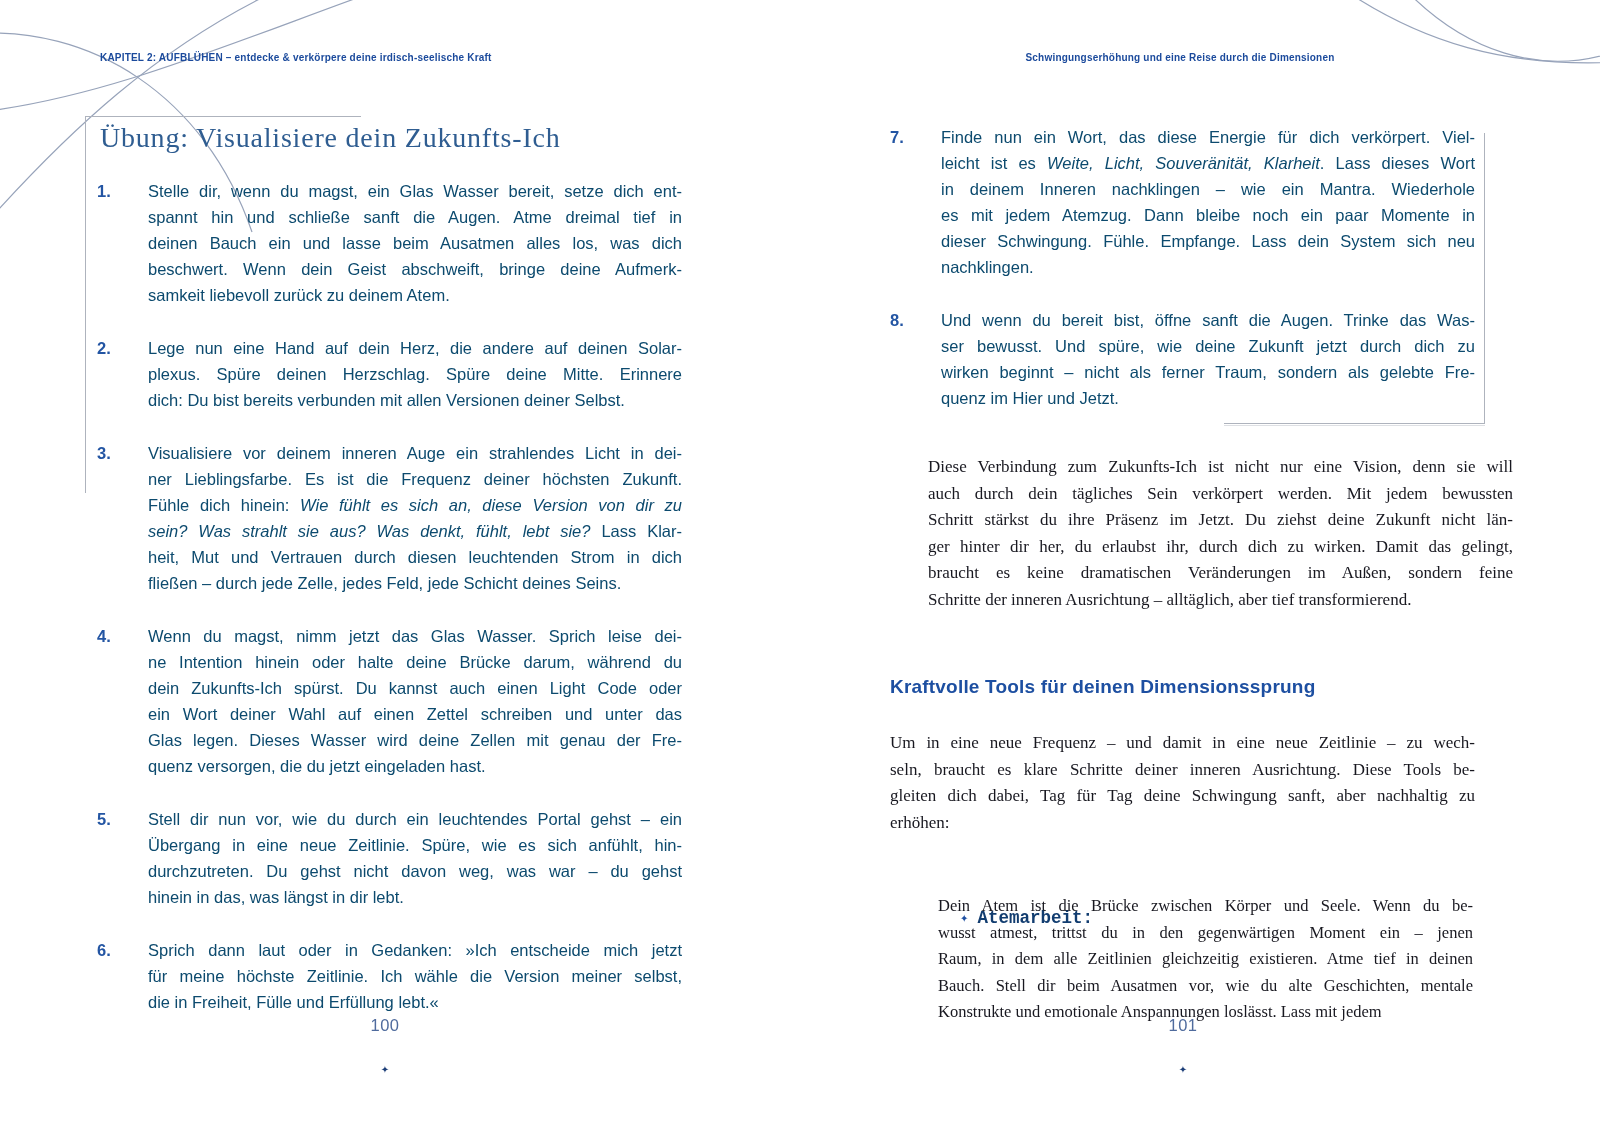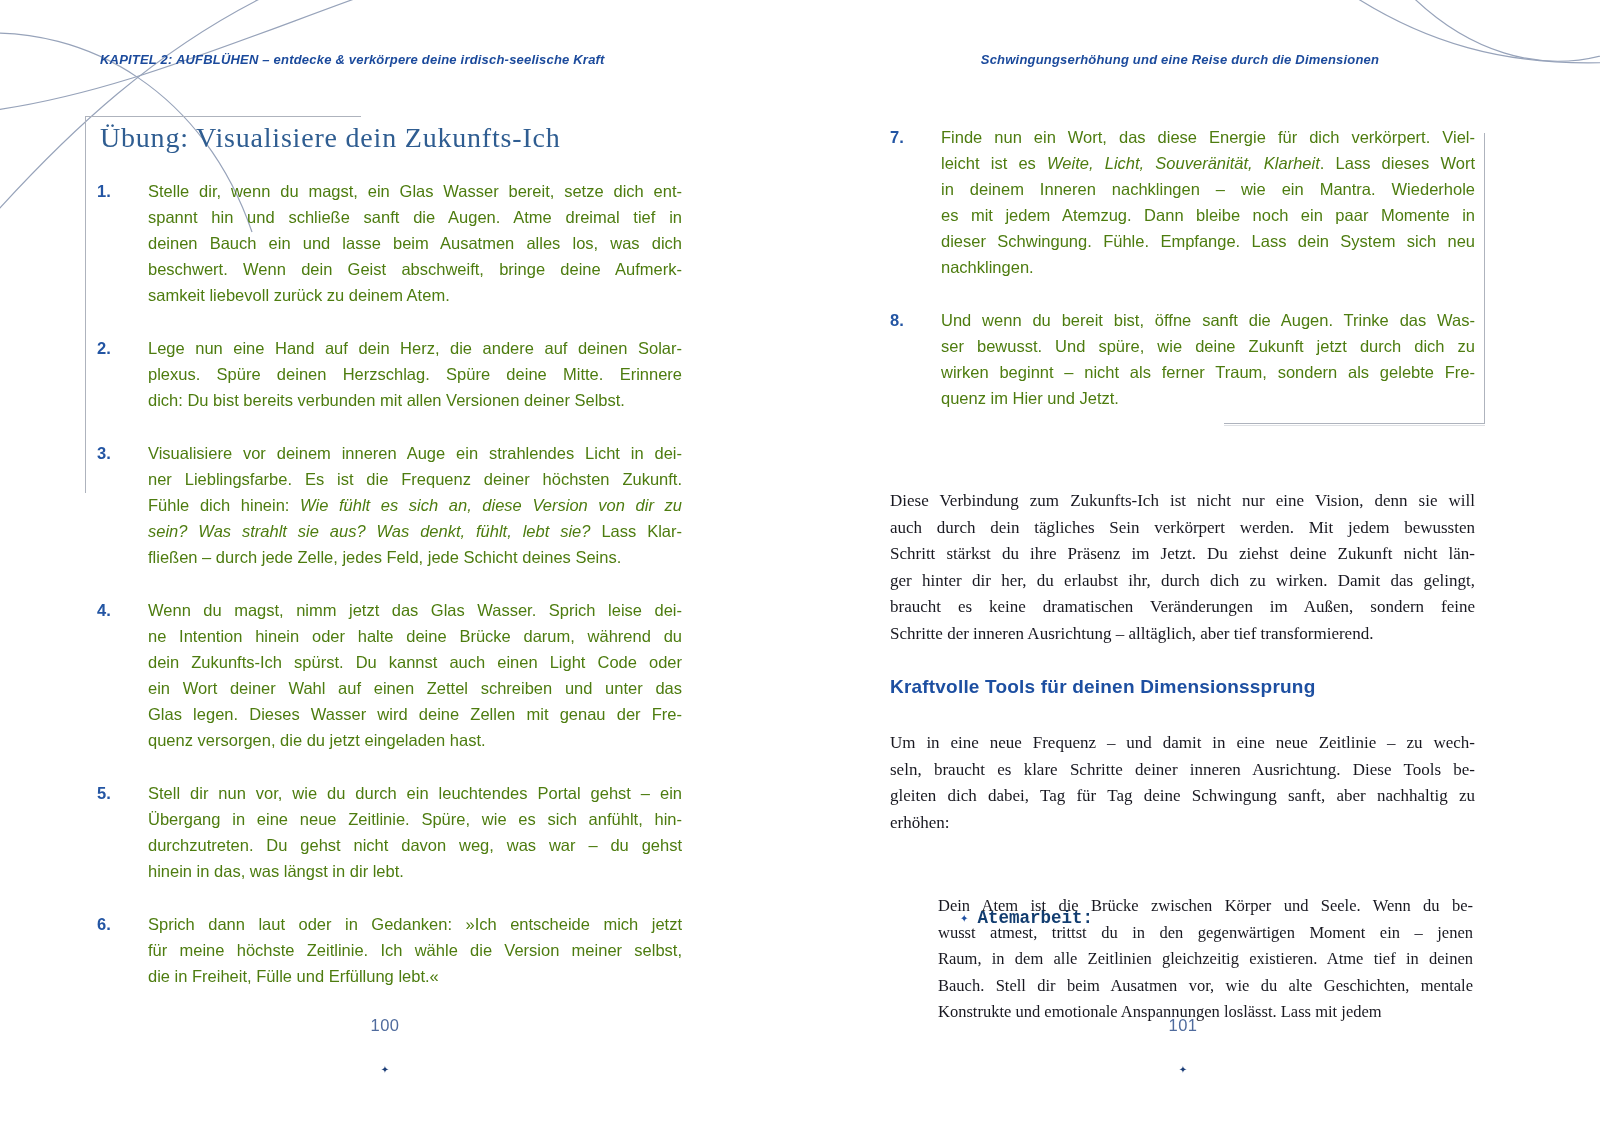--- a/index.html
+++ b/index.html
@@ -1,42 +1,42 @@
 <!DOCTYPE html>
 <html><head>
 <meta charset="utf-8">
 <style>
   html,body{margin:0;padding:0;background:#ffffff;}
   .sheet{position:relative;width:1600px;height:1135px;background:#ffffff;overflow:hidden;
          font-family:"Liberation Sans",sans-serif;color:#1c1c1e;}
   .deco{position:absolute;left:0;top:0;pointer-events:none;}
-  .running-head{position:absolute;top:52px;font-size:13px;font-weight:bold;
-                color:#1b4a9c;letter-spacing:0.2px;font-style:italic;}
+  .running-head{position:absolute;top:52px;font-size:10px;font-weight:bold;
+                color:#1b4a9c;letter-spacing:0.2px;}
   .rh-left{left:100px;}
   .rh-right{left:880px;width:600px;text-align:center;}
   .frame{position:absolute;background:#aeb3bd;}
   .box-top{left:85px;top:116px;width:276px;height:1px;}
   .box-left{left:85px;top:116px;width:1px;height:377px;}
   .box-right{left:1484px;top:133px;width:1px;height:291px;}
   .box-bottom{left:1224px;top:423px;width:261px;height:1px;box-shadow:0 2px 0 rgba(160,166,178,.35);}
   .exercise-title{position:absolute;left:100px;top:122px;font-family:"Liberation Serif",serif;
                   font-weight:500;font-size:28px;color:#2f5d91;letter-spacing:0.8px;}
   .steps{position:absolute;width:585px;}
   .steps-left{left:97px;top:178px;}
   .steps-right{left:890px;top:124px;}
   .step{display:flex;margin-bottom:27px;}
   .step:last-child{margin-bottom:0;}
   .step-num{flex:none;width:51px;font-weight:bold;color:#2355a3;font-size:16.5px;line-height:26px;}
-  .step-body{flex:1;font-size:16.5px;line-height:26px;color:#4d7c0f;}
+  .step-body{flex:1;font-size:16.5px;line-height:26px;color:#0c4a6e;}
   .jline{text-align:justify;text-align-last:justify;}
   .jline.last{text-align-last:left;}
   em{}
   .serif-par{position:absolute;left:890px;width:585px;font-family:"Liberation Serif",serif;
              font-size:17px;line-height:26.5px;color:#181820;}
-  .par1{top:488px;}
+  .par1{top:454px;margin-left:38px;}
   .par2{top:730px;}
   .section-heading{position:absolute;left:890px;top:676px;font-size:19px;font-weight:bold;
                    color:#1d4fa1;letter-spacing:0.2px;}
   .tool-bullet{position:absolute;left:960px;top:864px;font-family:Liberation Mono, monospace;
                font-size:17.5px;margin-top:44px;}
   .bullet-star{color:#1d4fa1;font-size:14px;margin-right:9px;position:relative;top:-1px;}
   .bullet-label{font-weight:bold;color:#123d70;}
   .bullet-colon{color:#123d70;font-weight:bold;}
   .tool-text{position:absolute;left:938px;top:893px;width:535px;font-family:"Liberation Serif",serif;
              font-size:16.5px;line-height:26.5px;color:#181820;}
@@ -89,20 +89,21 @@
           <div class="jline last"><span>dich: Du bist bereits verbunden mit allen Versionen deiner Selbst.</span></div>
         </div>
     </div>
     <div class="step">
       <div class="step-num">3.</div>
       <div class="step-body">
           <div class="jline"><span>Visualisiere vor deinem inneren Auge ein strahlendes Licht in dei-</span></div>
           <div class="jline"><span>ner Lieblingsfarbe. Es ist die Frequenz deiner höchsten Zukunft.</span></div>
           <div class="jline"><span>Fühle dich hinein: </span><em>Wie fühlt es sich an, diese Version von dir zu</em></div>
           <div class="jline"><em>sein? Was strahlt sie aus? Was denkt, fühlt, lebt sie?</em><span> Lass Klar-</span></div>
+          <div class="jline"><span>heit, Mut und Vertrauen durch diesen leuchtenden Strom in dich</span></div>
           <div class="jline last"><span>fließen – durch jede Zelle, jedes Feld, jede Schicht deines Seins.</span></div>
         </div>
     </div>
     <div class="step">
       <div class="step-num">4.</div>
       <div class="step-body">
           <div class="jline"><span>Wenn du magst, nimm jetzt das Glas Wasser. Sprich leise dei-</span></div>
           <div class="jline"><span>ne Intention hinein oder halte deine Brücke darum, während du</span></div>
           <div class="jline"><span>dein Zukunfts-Ich spürst. Du kannst auch einen Light Code oder</span></div>
           <div class="jline"><span>ein Wort deiner Wahl auf einen Zettel schreiben und unter das</span></div>

